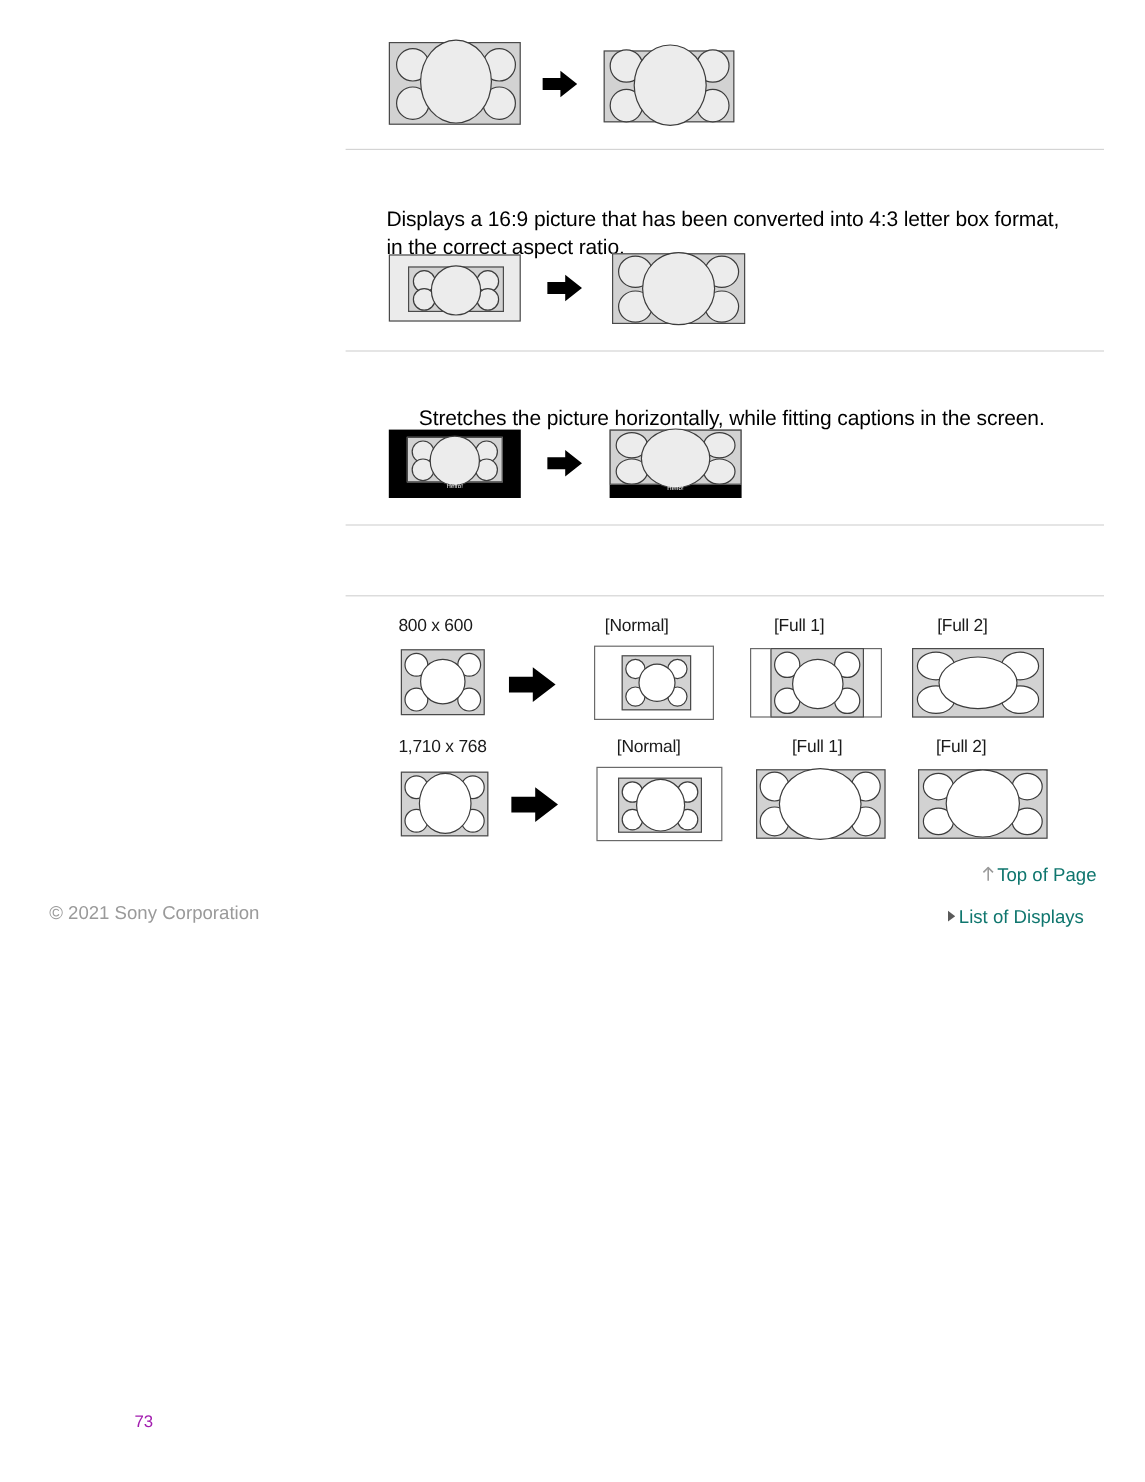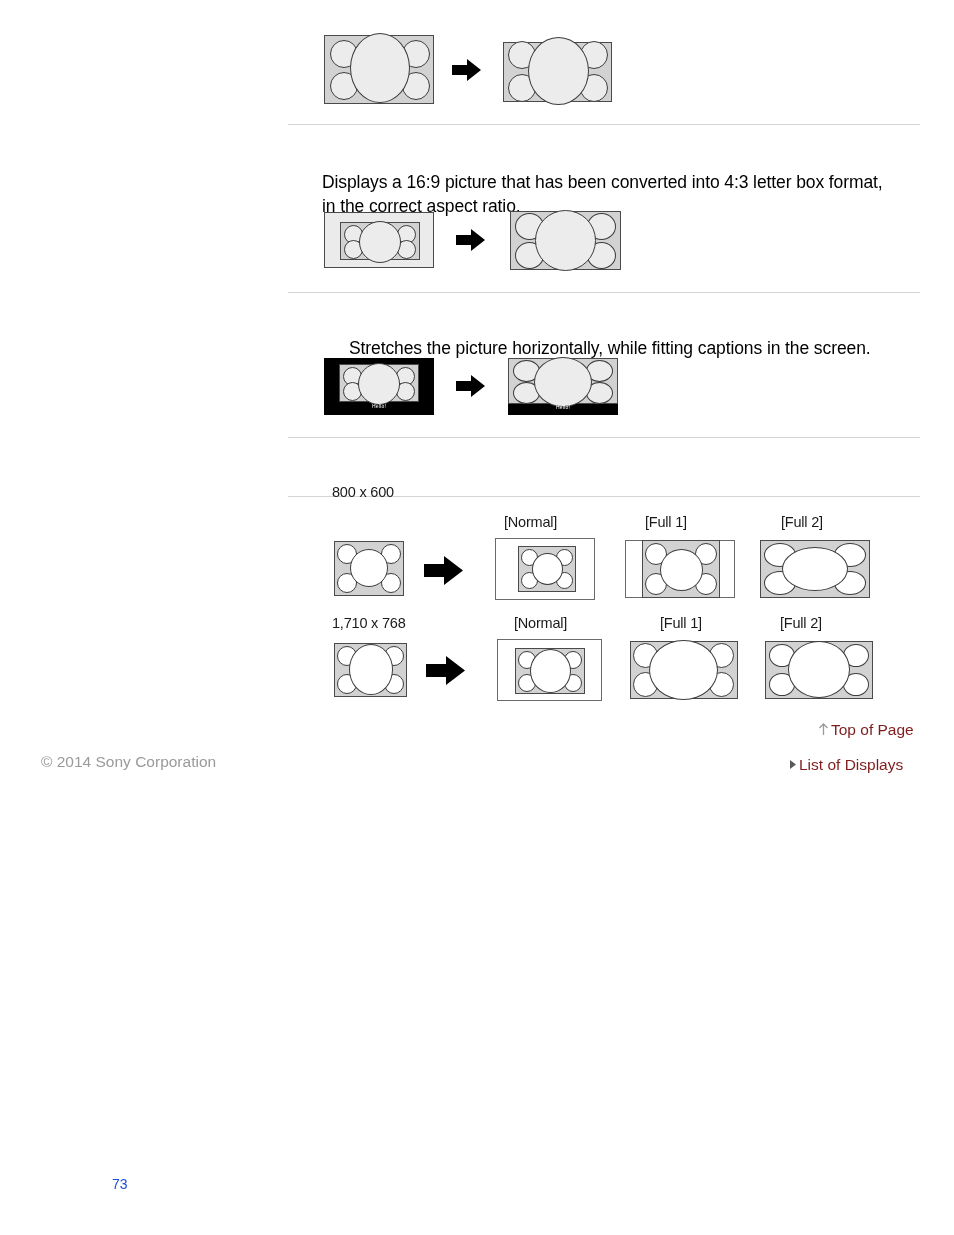--- a/index.html
+++ b/index.html
@@ -81,41 +81,41 @@
     letter-spacing: -0.2px;
   }
   .mode-label {
     position: absolute;
     font-size: 14.5px;
     color: #1a1a1a;
     white-space: nowrap;
     letter-spacing: -0.2px;
   }
   .link {
-    color: #7f1d1d;
+    color: #0f766e;
     font-size: 15.5px;
     text-decoration: none;
     white-space: nowrap;
   }
 
   .copyright {
     position: absolute;
     left: 41px;
     top: 753px;
     font-size: 15.5px;
     color: #9a9a9a;
     white-space: nowrap;
   }
 
   .pagenum {
     position: absolute;
     left: 112px;
     top: 1176px;
     font-size: 14px;
-    color: #1d4ed8;
+    color: #a21caf;
   }
 
   .up-arrow-icon {
     display: inline-block;
     vertical-align: -1px;
     margin-right: 2px;
   }
   .tri-icon {
     display: inline-block;
     vertical-align: 0px;
@@ -219,21 +219,21 @@
   </div>
 
   <div class="divider" style="position:absolute; left:288px; top:437px;"></div>
 
   <div class="section" style="position:absolute; left:288px; top:438px; width:632px; height:58px;"></div>
 
   <div class="divider" style="position:absolute; left:288px; top:496px;"></div>
 
   <div>
 
-    <div class="res-label" style="left:332px; top:484px;">800 x 600</div>
+    <div class="res-label" style="left:332px; top:514px;">800 x 600</div>
     <div class="mode-label" style="left:504px; top:514px;">[Normal]</div>
     <div class="mode-label" style="left:645px; top:514px;">[Full 1]</div>
     <div class="mode-label" style="left:781px; top:514px;">[Full 2]</div>
 
     <div class="tv" style="position:absolute; left:334px; top:541px; width:70px; height:55px;">
       <div class="circ wht" style="left:2px;  top:2px;  width:20px; height:20px;"></div>
       <div class="circ wht" style="left:46px; top:2px;  width:20px; height:20px;"></div>
       <div class="circ wht" style="left:2px;  top:31px; width:20px; height:20px;"></div>
       <div class="circ wht" style="left:46px; top:31px; width:20px; height:20px;"></div>
       <div class="circ wht" style="left:15px; top:7px;  width:38px; height:38px;"></div>
@@ -329,17 +329,17 @@
   </a>
 
   <a class="link" href="#" style="position:absolute; left:789px; top:756px;">
     <span class="tri-icon">
       <svg width="8" height="11" viewBox="0 0 8 11" aria-hidden="true">
         <polygon points="1,1 7,5.5 1,10" fill="#5a5a5a"></polygon>
       </svg>
     </span><span>List of Displays</span>
   </a>
 
-  <div class="copyright">© 2014 Sony Corporation</div>
+  <div class="copyright">© 2021 Sony Corporation</div>
 
   <div class="pagenum">73</div>
 
 </div>
 
 </body></html>

